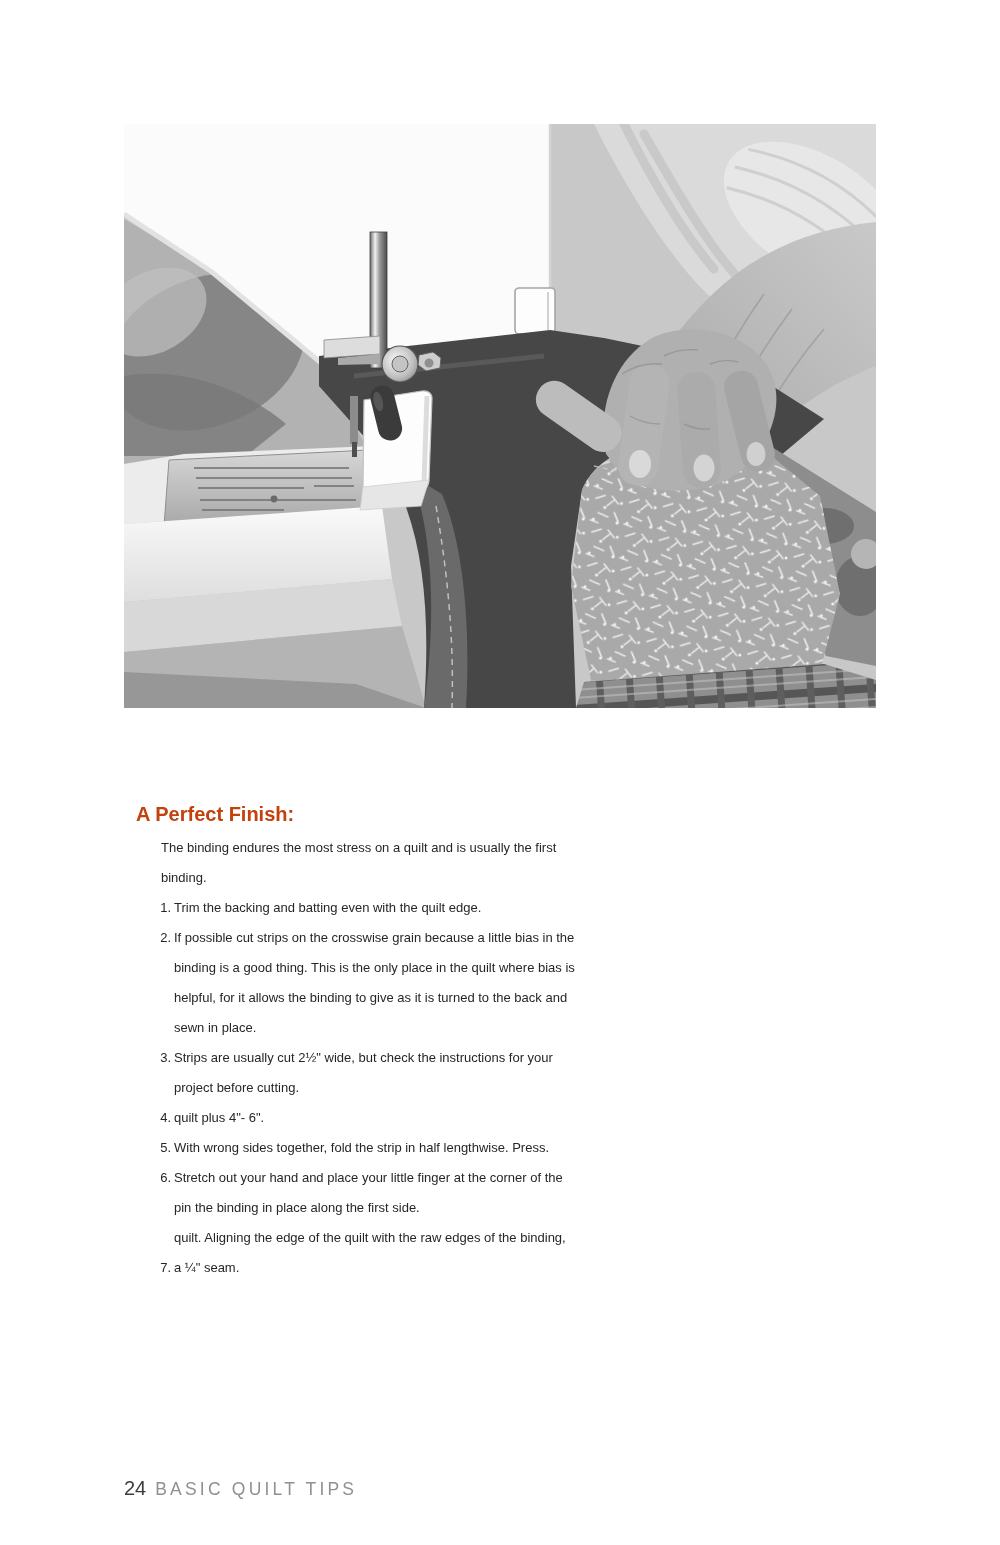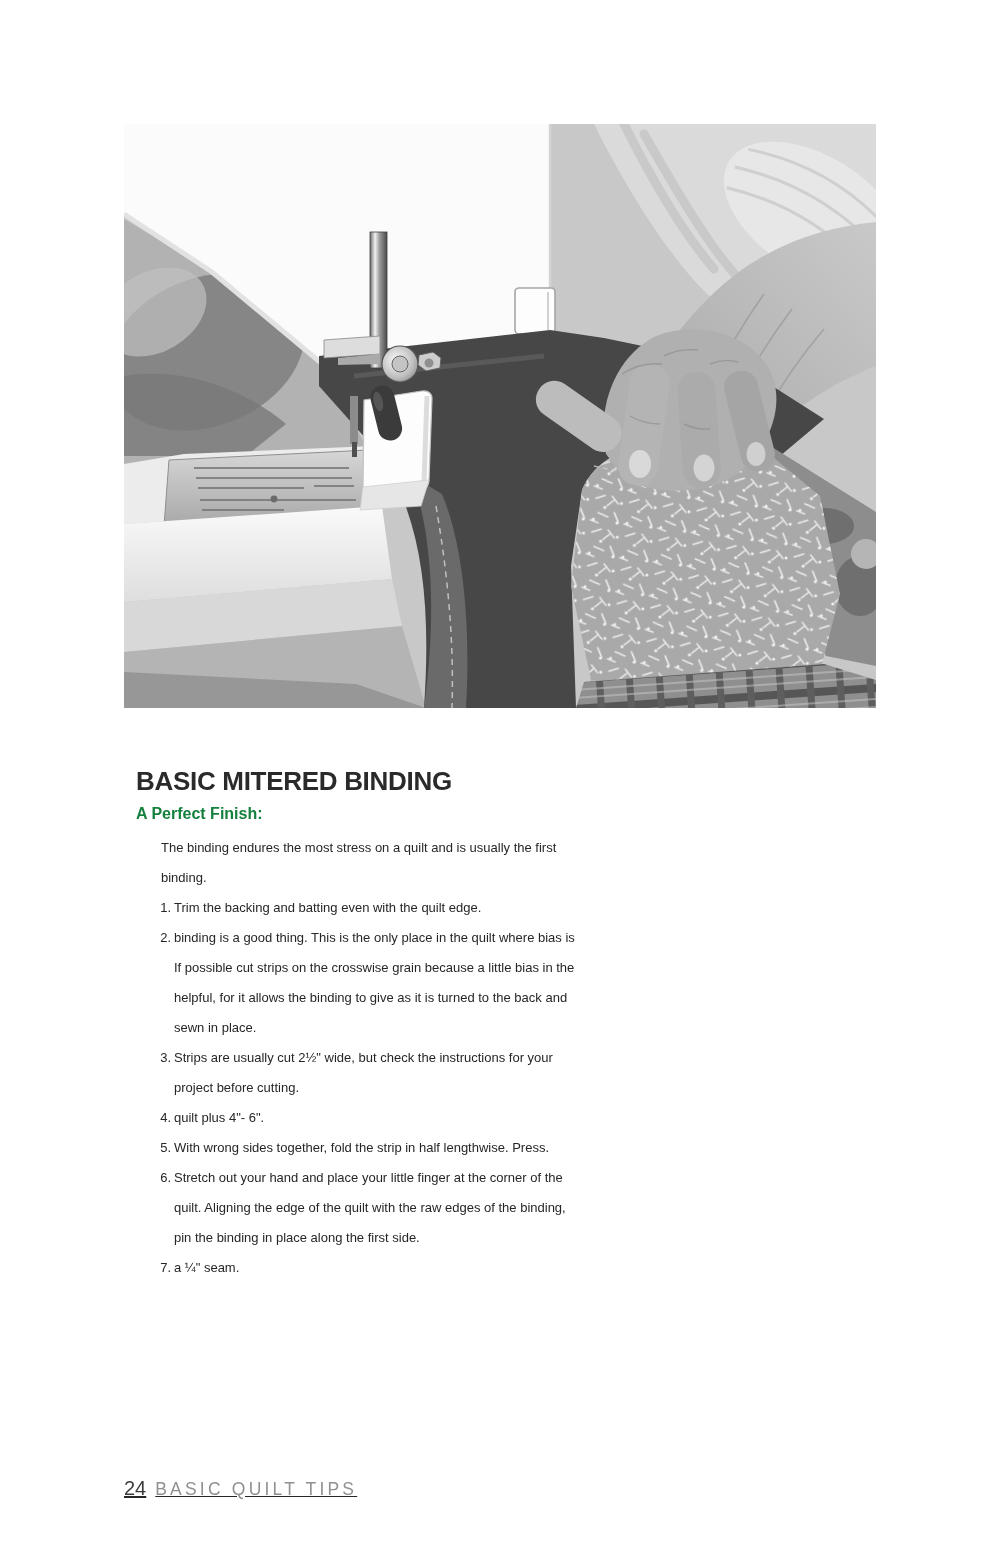--- a/index.html
+++ b/index.html
@@ -11,33 +11,33 @@
     position:absolute;left:124px;top:124px;width:752px;height:584px;
     overflow:hidden;background:#c8c8c8;
   }
   .photo svg{display:block;width:752px;height:584px;}
   .headline{
     position:absolute;left:136px;top:766px;margin:0;
     font-size:26px;font-weight:bold;letter-spacing:-0.3px;color:#2a2a2a;line-height:30px;
   }
   .subhead{
     position:absolute;left:136px;top:801px;margin:0;
-    font-size:16px;font-weight:bold;color:#15803d;line-height:26px;
+    font-size:20px;font-weight:bold;color:#c2410c;line-height:26px;
   }
   .bodytext{
     position:absolute;left:136px;top:833px;width:800px;
     font-size:13px;line-height:30px;color:#262626;letter-spacing:0px;
   }
   .line{white-space:nowrap;height:30px;}
   .intro .line{padding-left:25px;}
   .step{display:flex;align-items:flex-start;}
   .step .num{flex:none;width:22px;margin-left:13px;text-align:right;line-height:30px;}
   .step .lines{margin-left:3px;}
   .pagefooter{
-    position:absolute;left:124px;top:1477px;display:flex;align-items:baseline;text-decoration:underline;
+    position:absolute;left:124px;top:1477px;display:flex;align-items:baseline;
   }
   .pagefooter .pnum{font-size:20px;color:#3c3c3c;}
   .pagefooter .ptitle{margin-left:9px;font-size:17.5px;letter-spacing:3.2px;color:#909090;}
 </style>
 </head>
 <body>
 
 <div class="page">
 
   <div class="photo">
@@ -164,43 +164,42 @@
       <ellipse cx="580" cy="344" rx="10.5" ry="13.5" fill="#d4d4d4"></ellipse>
       <g transform="rotate(-14 625 295)">
         <rect x="608" y="246" width="34" height="102" rx="16" fill="#a5a5a5"></rect>
       </g>
       <ellipse cx="632" cy="330" rx="9.5" ry="12" fill="#d0d0d0"></ellipse>
       <path d="M498,250 q18,-12 40,-10 M540,232 q16,-8 34,-6 M586,240 q14,-6 28,-2
                M506,292 q14,8 30,8 M560,300 q12,6 26,5" stroke="#8f8f8f" stroke-width="1.4" fill="none" opacity="0.7"></path>
     </svg>
   </div>
 
-  <h1 class="headline">BASIC MITERED BINDING</h1>
   <h2 class="subhead">A Perfect Finish:</h2>
 
   <div class="bodytext">
     <div class="intro">
   <div class="line">The binding endures the most stress on a quilt and is usually the first</div>
 
 
   <div class="line">binding.</div>
 </div>
     <div class="steps">
   <div class="step">
     <span class="num">1.</span>
     <div class="lines">
             <div class="line">Trim the backing and batting even with the quilt edge.</div>
           </div>
   </div>
 
   <div class="step">
     <span class="num">2.</span>
     <div class="lines">
+            <div class="line">If possible cut strips on the crosswise grain because a little bias in the</div>
             <div class="line">binding is a good thing. This is the only place in the quilt where bias is</div>
-            <div class="line">If possible cut strips on the crosswise grain because a little bias in the</div>
             <div class="line">helpful, for it allows the binding to give as it is turned to the back and</div>
             <div class="line">sewn in place.</div>
           </div>
   </div>
 
   <div class="step">
     <span class="num">3.</span>
     <div class="lines">
             <div class="line">Strips are usually cut 2½" wide, but check the instructions for your</div>
             <div class="line">project before cutting.</div>
@@ -218,22 +217,22 @@
     <span class="num">5.</span>
     <div class="lines">
             <div class="line">With wrong sides together, fold the strip in half lengthwise. Press.</div>
           </div>
   </div>
 
   <div class="step">
     <span class="num">6.</span>
     <div class="lines">
             <div class="line">Stretch out your hand and place your little finger at the corner of the</div>
+            <div class="line">pin the binding in place along the first side.</div>
             <div class="line">quilt. Aligning the edge of the quilt with the raw edges of the binding,</div>
-            <div class="line">pin the binding in place along the first side.</div>
           </div>
   </div>
 
   <div class="step">
     <span class="num">7.</span>
     <div class="lines">
             <div class="line">a ¼" seam.</div>
           </div>
   </div>
 </div>

